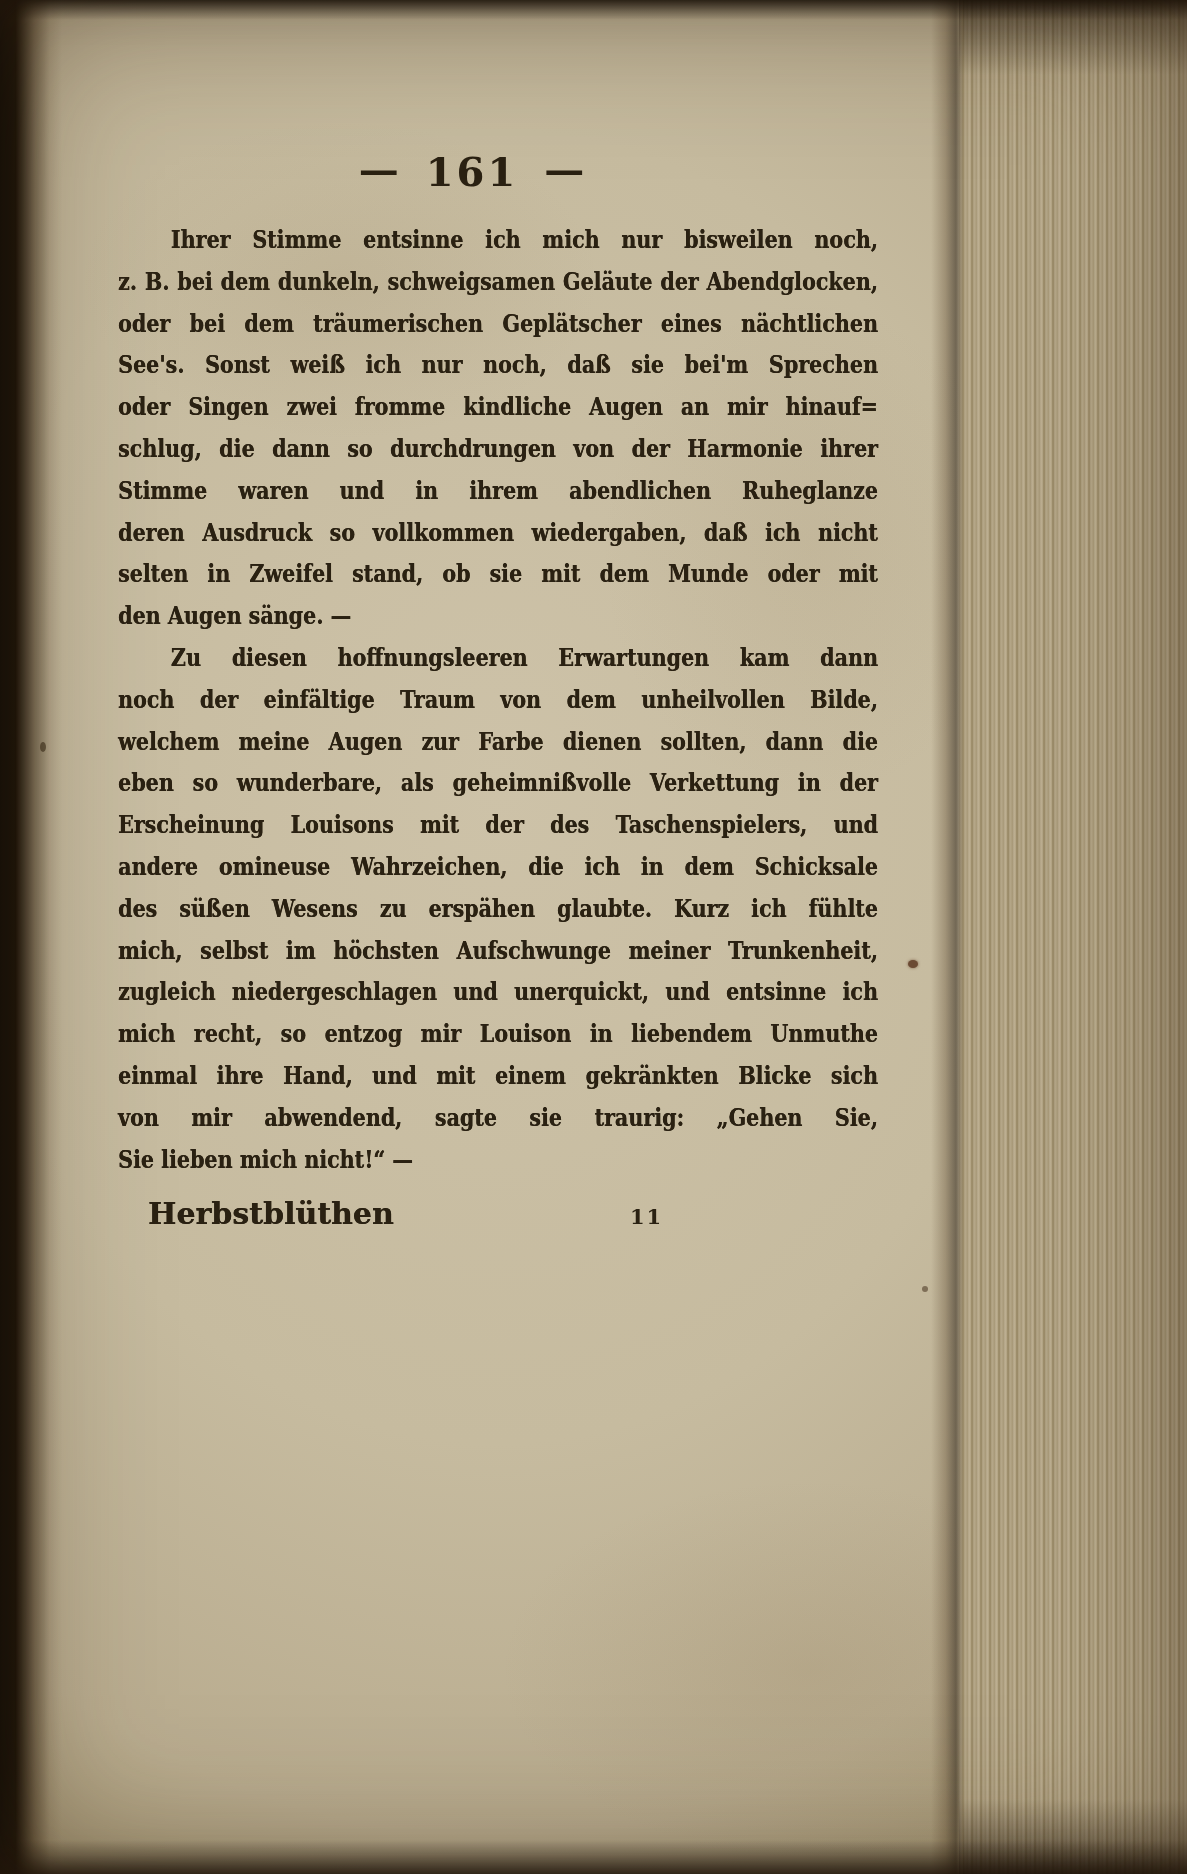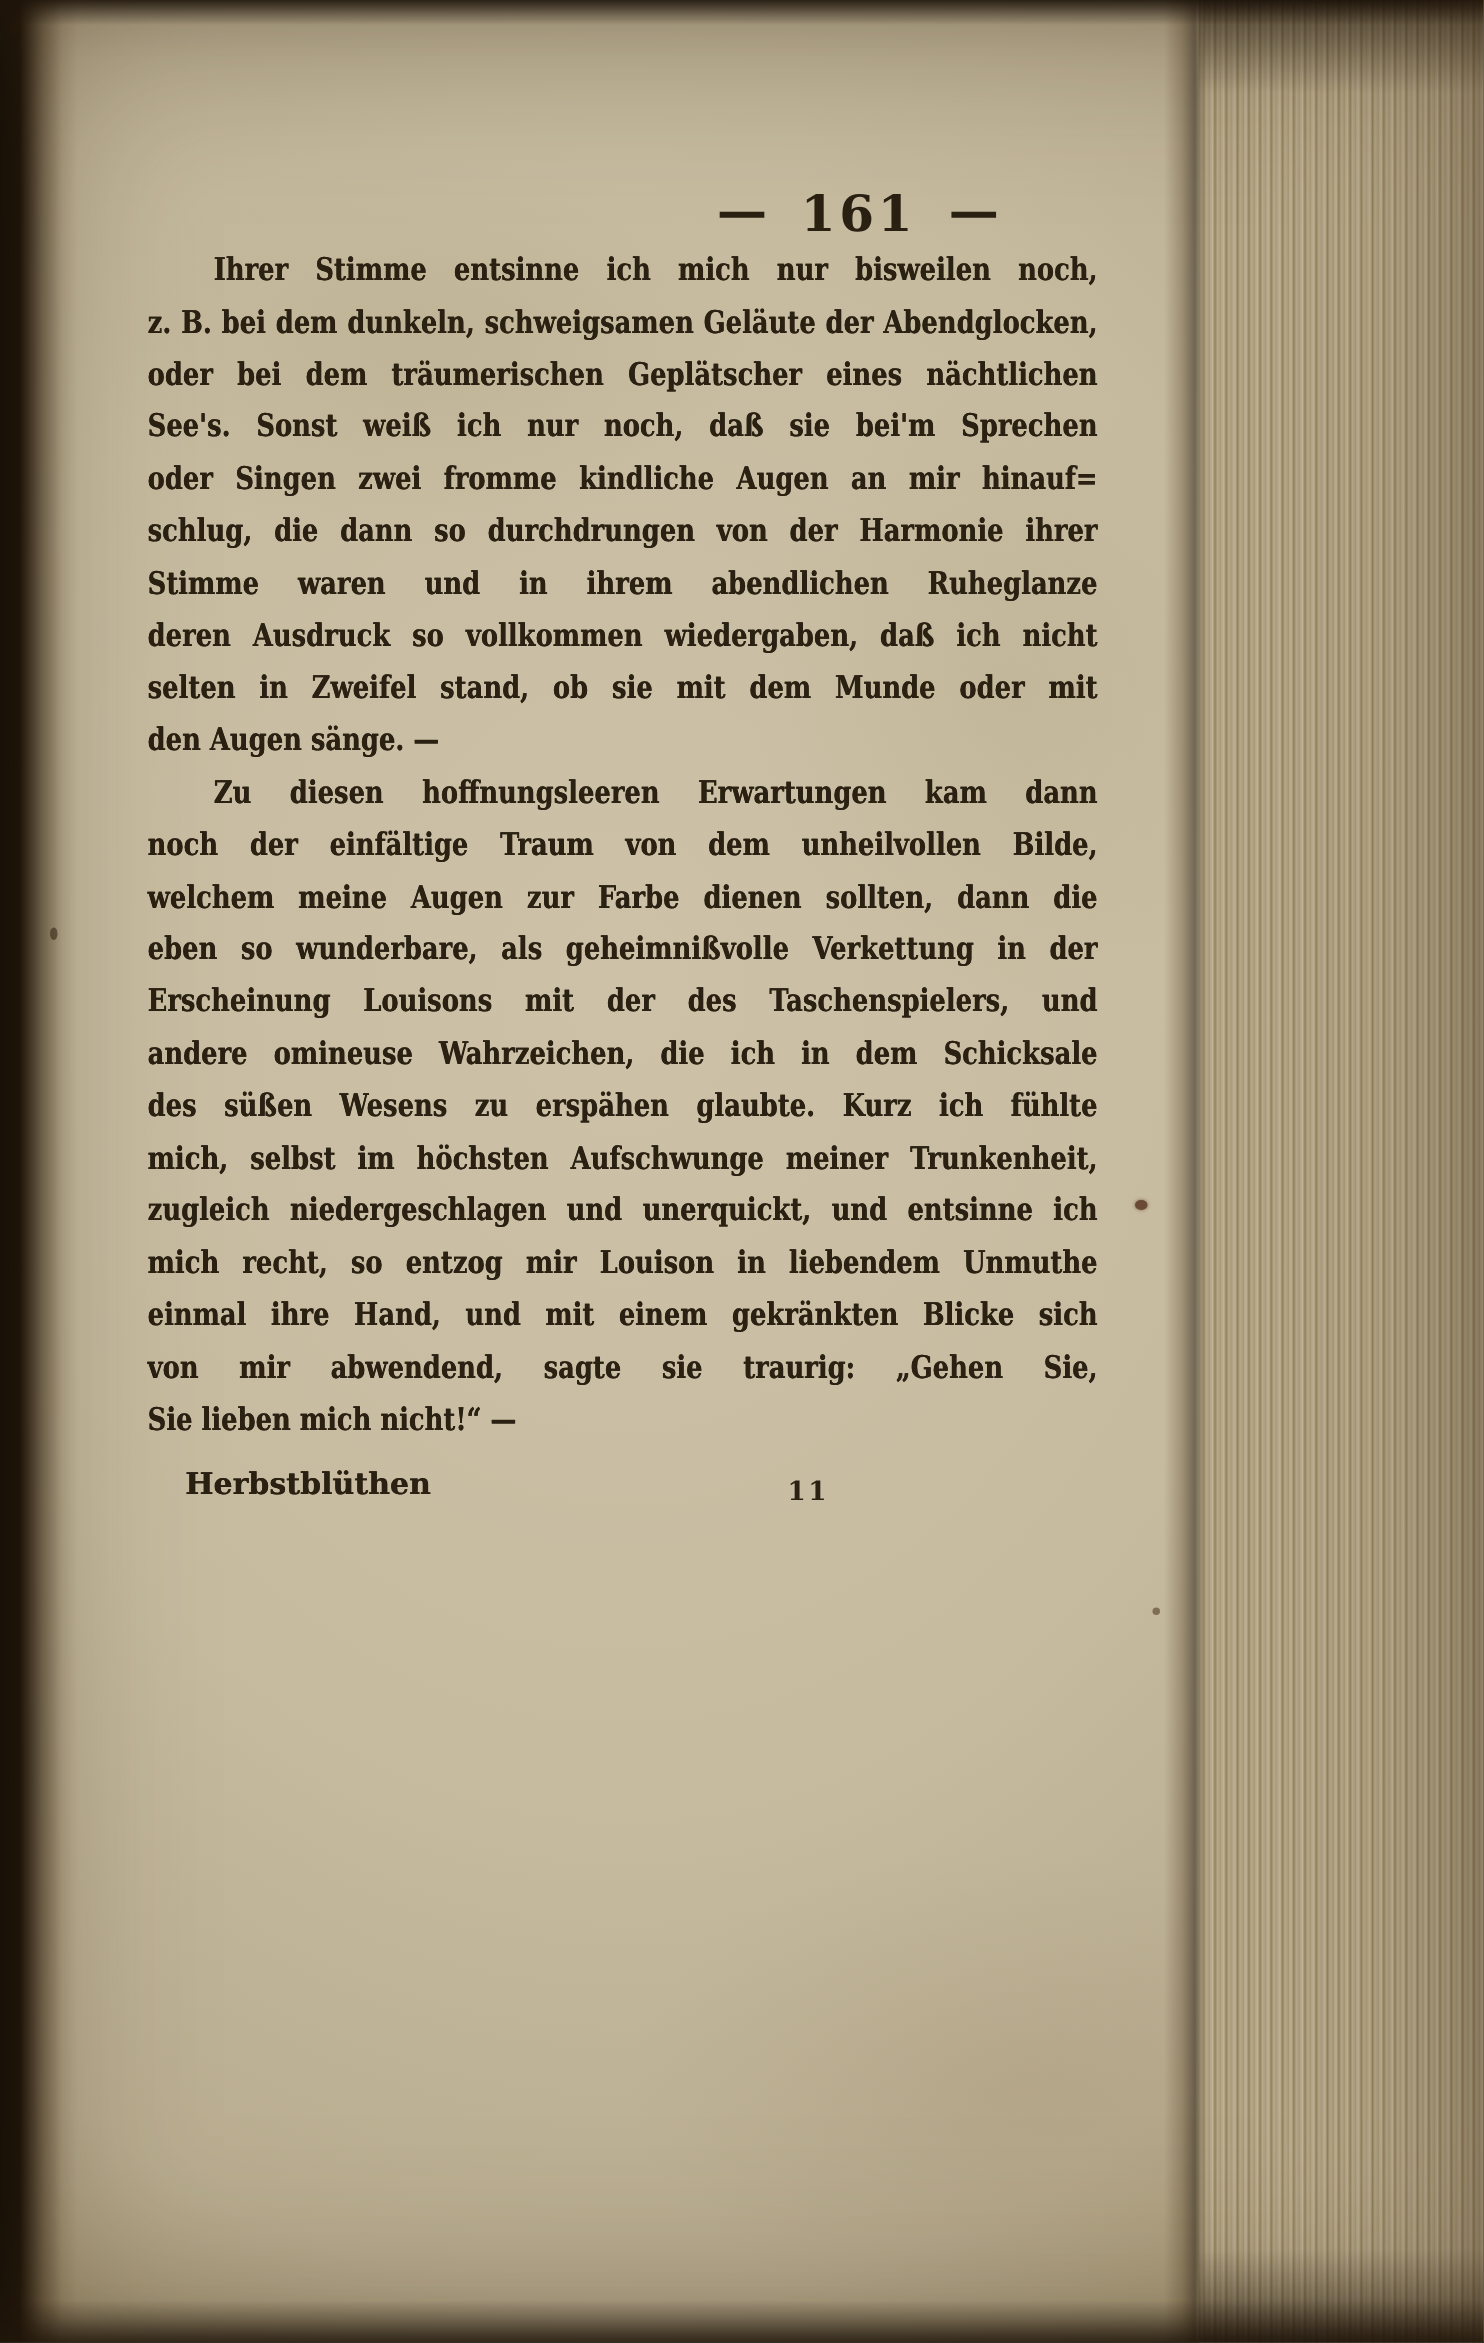--- a/index.html
+++ b/index.html
@@ -52,40 +52,40 @@
   .speck { position: absolute; border-radius: 50%; }
   .s1 { left: 908px; top: 960px; width: 10px; height: 8px; background: #6b4a33; box-shadow: 0 0 3px rgba(107,74,51,0.8); }
   .s2 { left: 40px; top: 742px; width: 6px; height: 10px; background: rgba(70,55,35,0.7); }
   .s3 { left: 922px; top: 1286px; width: 6px; height: 6px; background: rgba(80,60,40,0.6); }
 
   .content {
     position: absolute; left: 118px; top: 148px; width: 760px;
     color: #2a2112;
   }
   .header {
-    font-size: 40px; font-weight: bold; text-align: right;
-    padding-right: 52px; letter-spacing: 1px; 
+    font-size: 40px; font-weight: bold; text-align: center;
+    padding-right: 52px; letter-spacing: 1px; margin-bottom: 24px;
   }
   .header .dash { margin: 0 26px; position: relative; top: -3px; }
   .page-num { letter-spacing: 3px; }
 
   .body-text { font-size: 25px; font-weight: bold; line-height: 41.8px; }
   .line {
     width: 920px;
     transform: scaleX(0.826);
     transform-origin: left top;
     text-align: justify;
     text-align-last: justify;
     text-shadow: 0.3px 0 0 currentColor;
   }
   .line.indent { text-indent: 64px; }
   .line.last { text-align-last: left; }
 
   .footer { position: relative; margin-top: 16px; height: 64px; font-weight: bold; }
-  .catchword { position: absolute; left: 30px; top: 0; font-size: 24px; text-shadow: 0.3px 0 0 currentColor; }
+  .catchword { position: absolute; left: 30px; top: 0; font-size: 30px; text-shadow: 0.3px 0 0 currentColor; }
   .sheet { position: absolute; left: 512px; top: 8px; font-size: 21px; letter-spacing: 2px; }
 </style>
 </head>
 <body>
 
 <div class="scan">
 
   <div class="blotch b1"></div>
   <div class="blotch b2"></div>
   <div class="blotch b3"></div>

